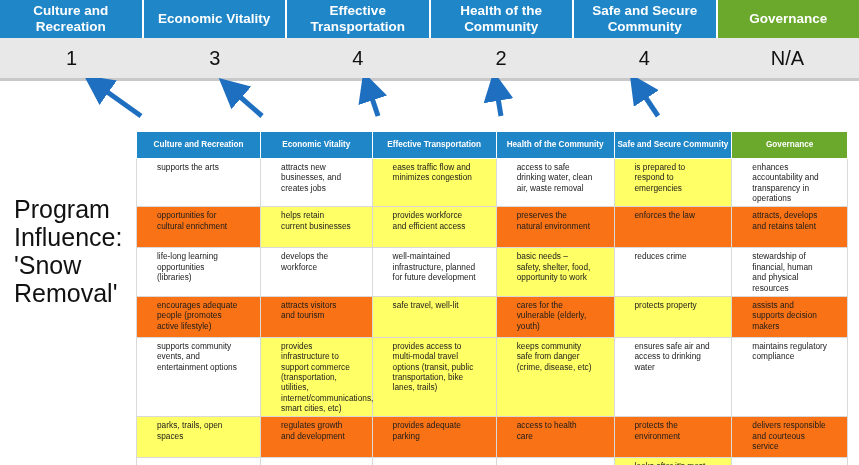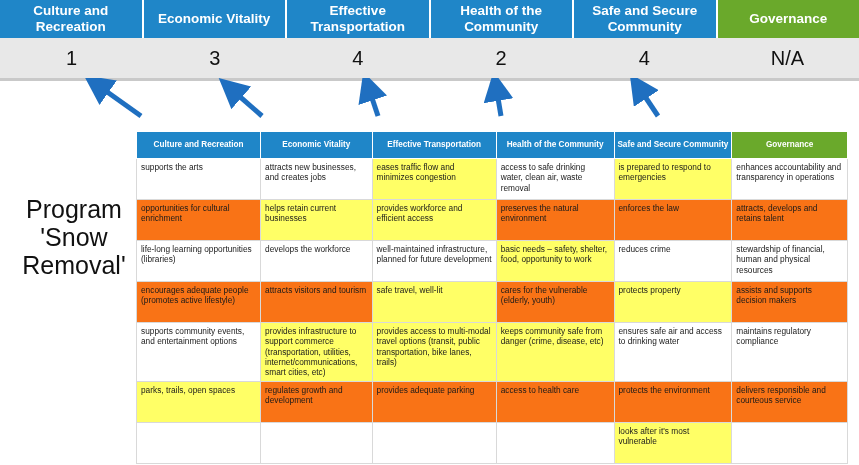--- a/index.html
+++ b/index.html
@@ -77,21 +77,20 @@
 
   
   #caption {
     position: absolute;
     left: 14px;
     top: 195px;
     width: 120px;
     font-size: 25px;
     color: #111111;
     line-height: 1.12;
-    text-align: center;
   }
 
   
   #matrix {
     position: absolute;
     left: 136px;
     top: 131px;
     width: 712px;
     border-collapse: collapse;
     table-layout: fixed;
@@ -108,21 +107,21 @@
     border: 1px solid #ffffff;
     line-height: 1.2;
     height: 20px;
     vertical-align: middle;
   }
   #matrix th.gov {
     background: #6aa92b;
   }
   #matrix td {
     border: 1px solid #d9d9d9;
-    padding: 3px 4px;
+    padding: 3px 20px;
     vertical-align: top;
     line-height: 1.25;
     background: #ffffff;
     height: 34px;
   }
   #matrix tr.alt td { background: #f97316; }
   #matrix td.hl { background: #ffff66 !important; }
   #matrix td.empty { background: #ffffff; border-color: #d9d9d9; }
   #matrix tr.alt td.empty { background: #efefef; }
   #matrix td.blank-out {
@@ -162,20 +161,21 @@
   </defs>
   <line x1="141" y1="38" x2="96" y2="6" stroke="#1f6fc0" stroke-width="5" marker-end="url(#ah)"></line>
   <line x1="262" y1="38" x2="230" y2="10" stroke="#1f6fc0" stroke-width="5" marker-end="url(#ah)"></line>
   <line x1="378" y1="38" x2="368" y2="8" stroke="#1f6fc0" stroke-width="5" marker-end="url(#ah)"></line>
   <line x1="501" y1="38" x2="496" y2="8" stroke="#1f6fc0" stroke-width="5" marker-end="url(#ah)"></line>
   <line x1="658" y1="38" x2="638" y2="8" stroke="#1f6fc0" stroke-width="5" marker-end="url(#ah)"></line>
 </svg>
 
 <div id="caption">
   <div>Program</div>
+  <div>Influence:</div>
   <div>'Snow</div>
   <div>Removal'</div>
 </div>
 
 <table id="matrix">
   <colgroup>
     <col style="width:118px">
     <col style="width:106px">
     <col style="width:118px">
     <col style="width:112px">

